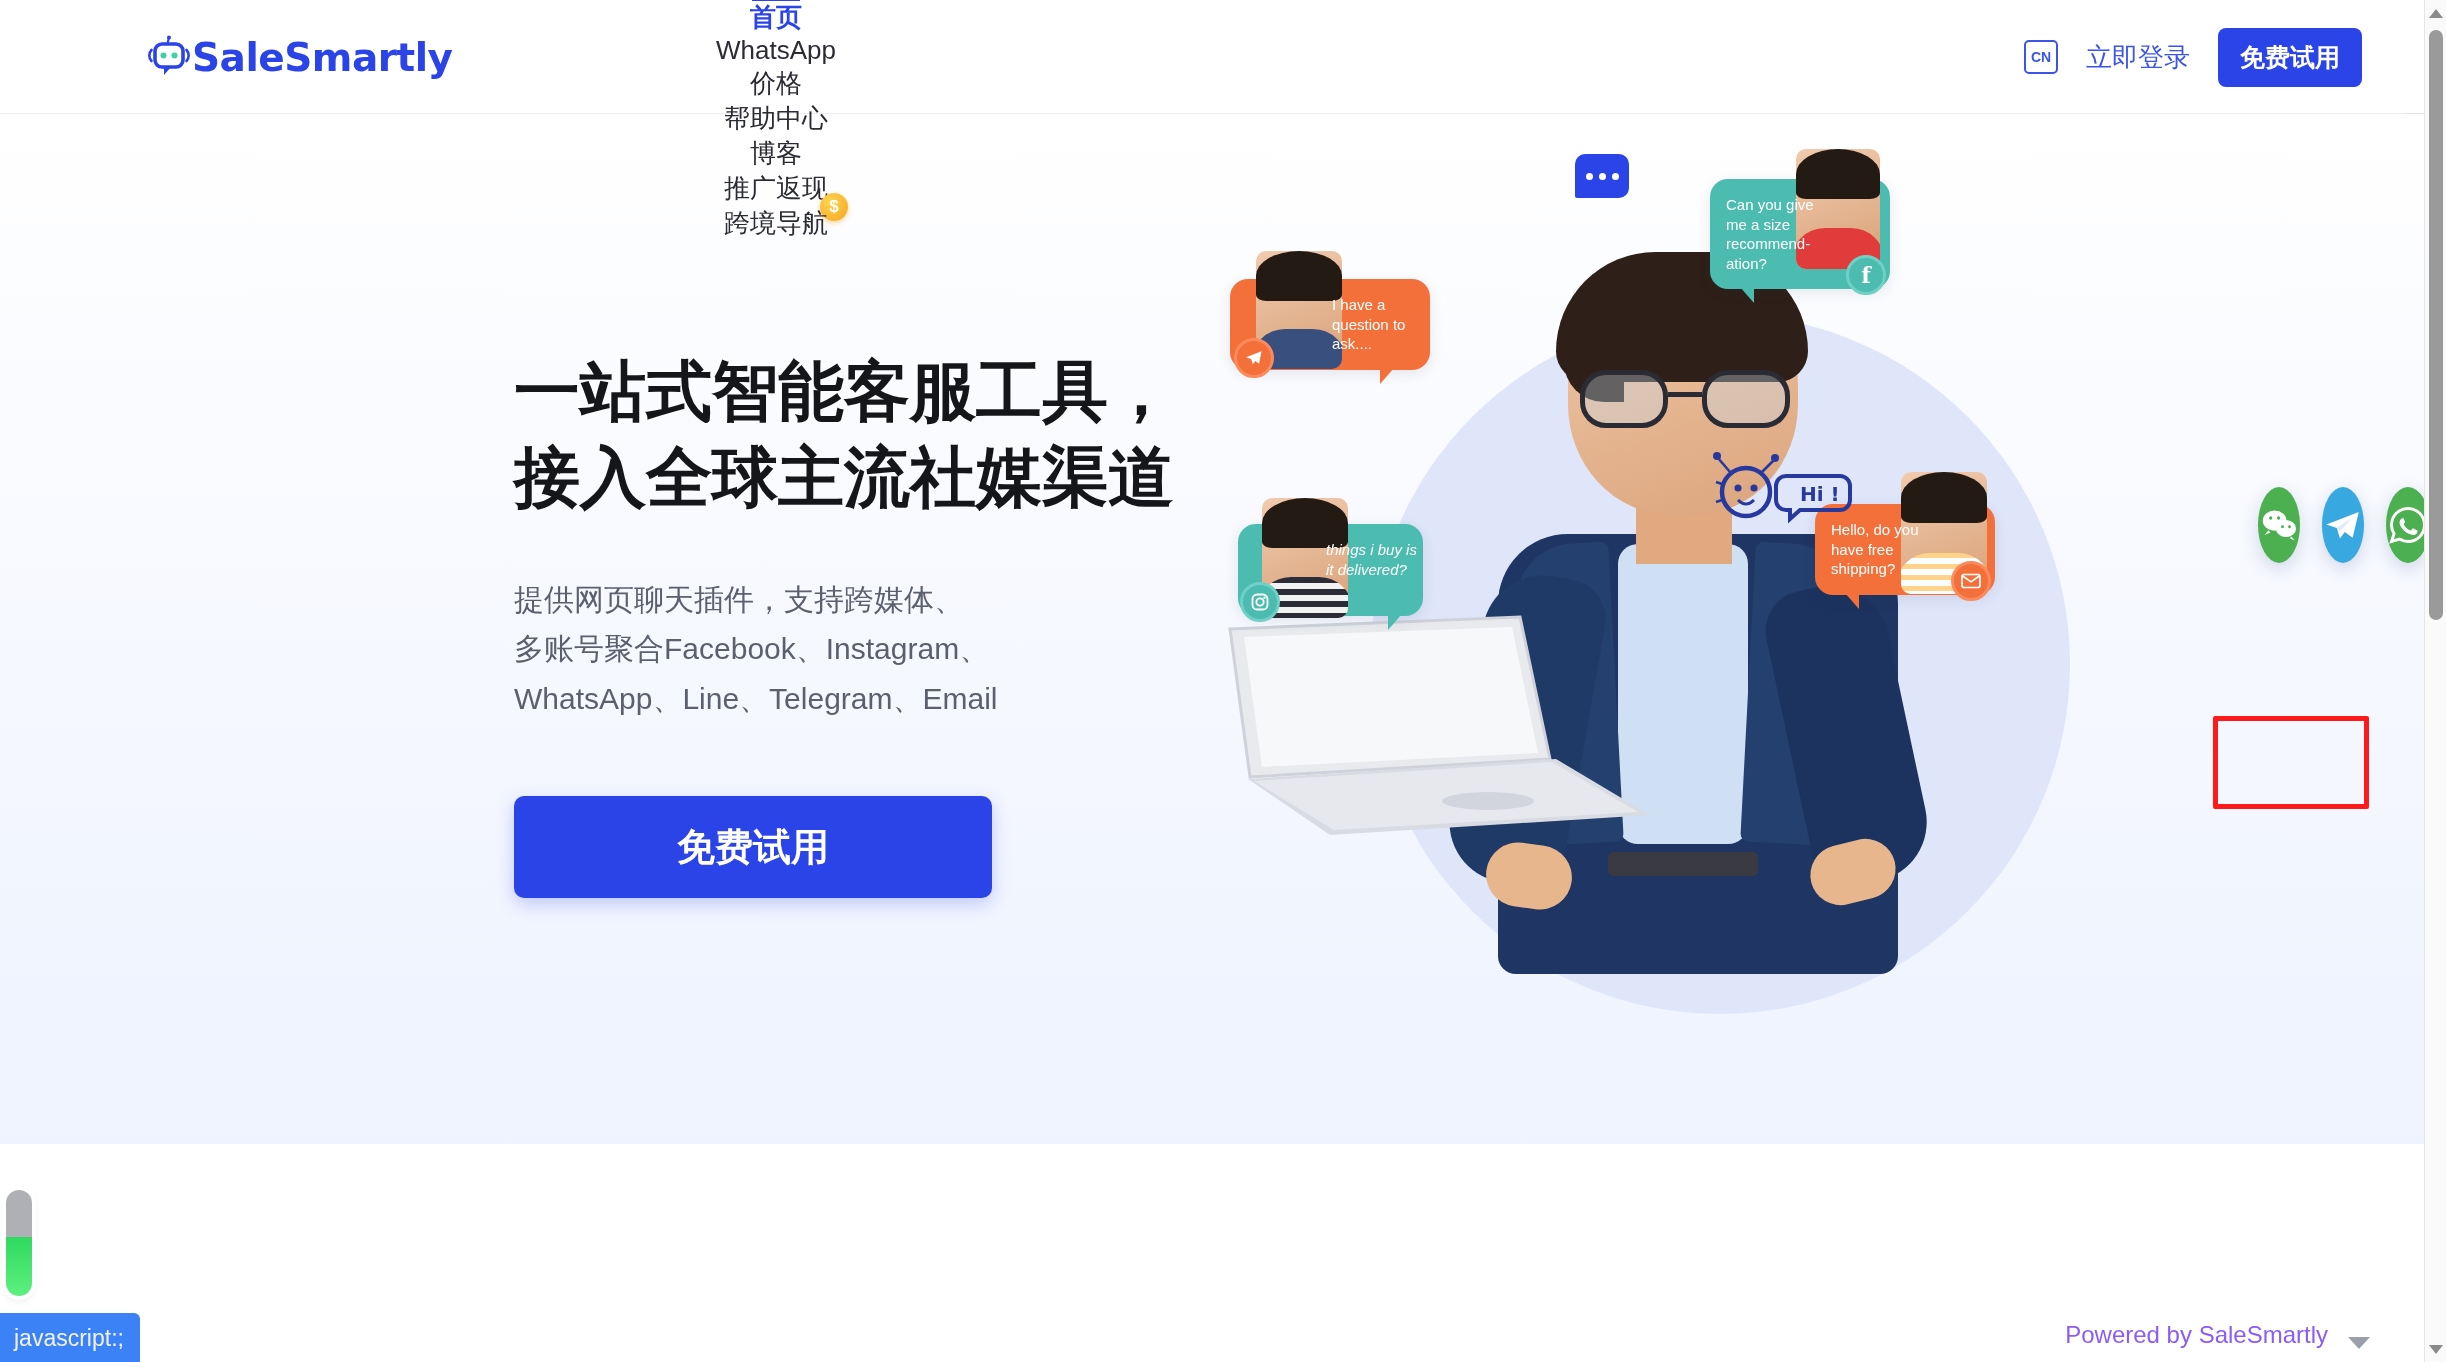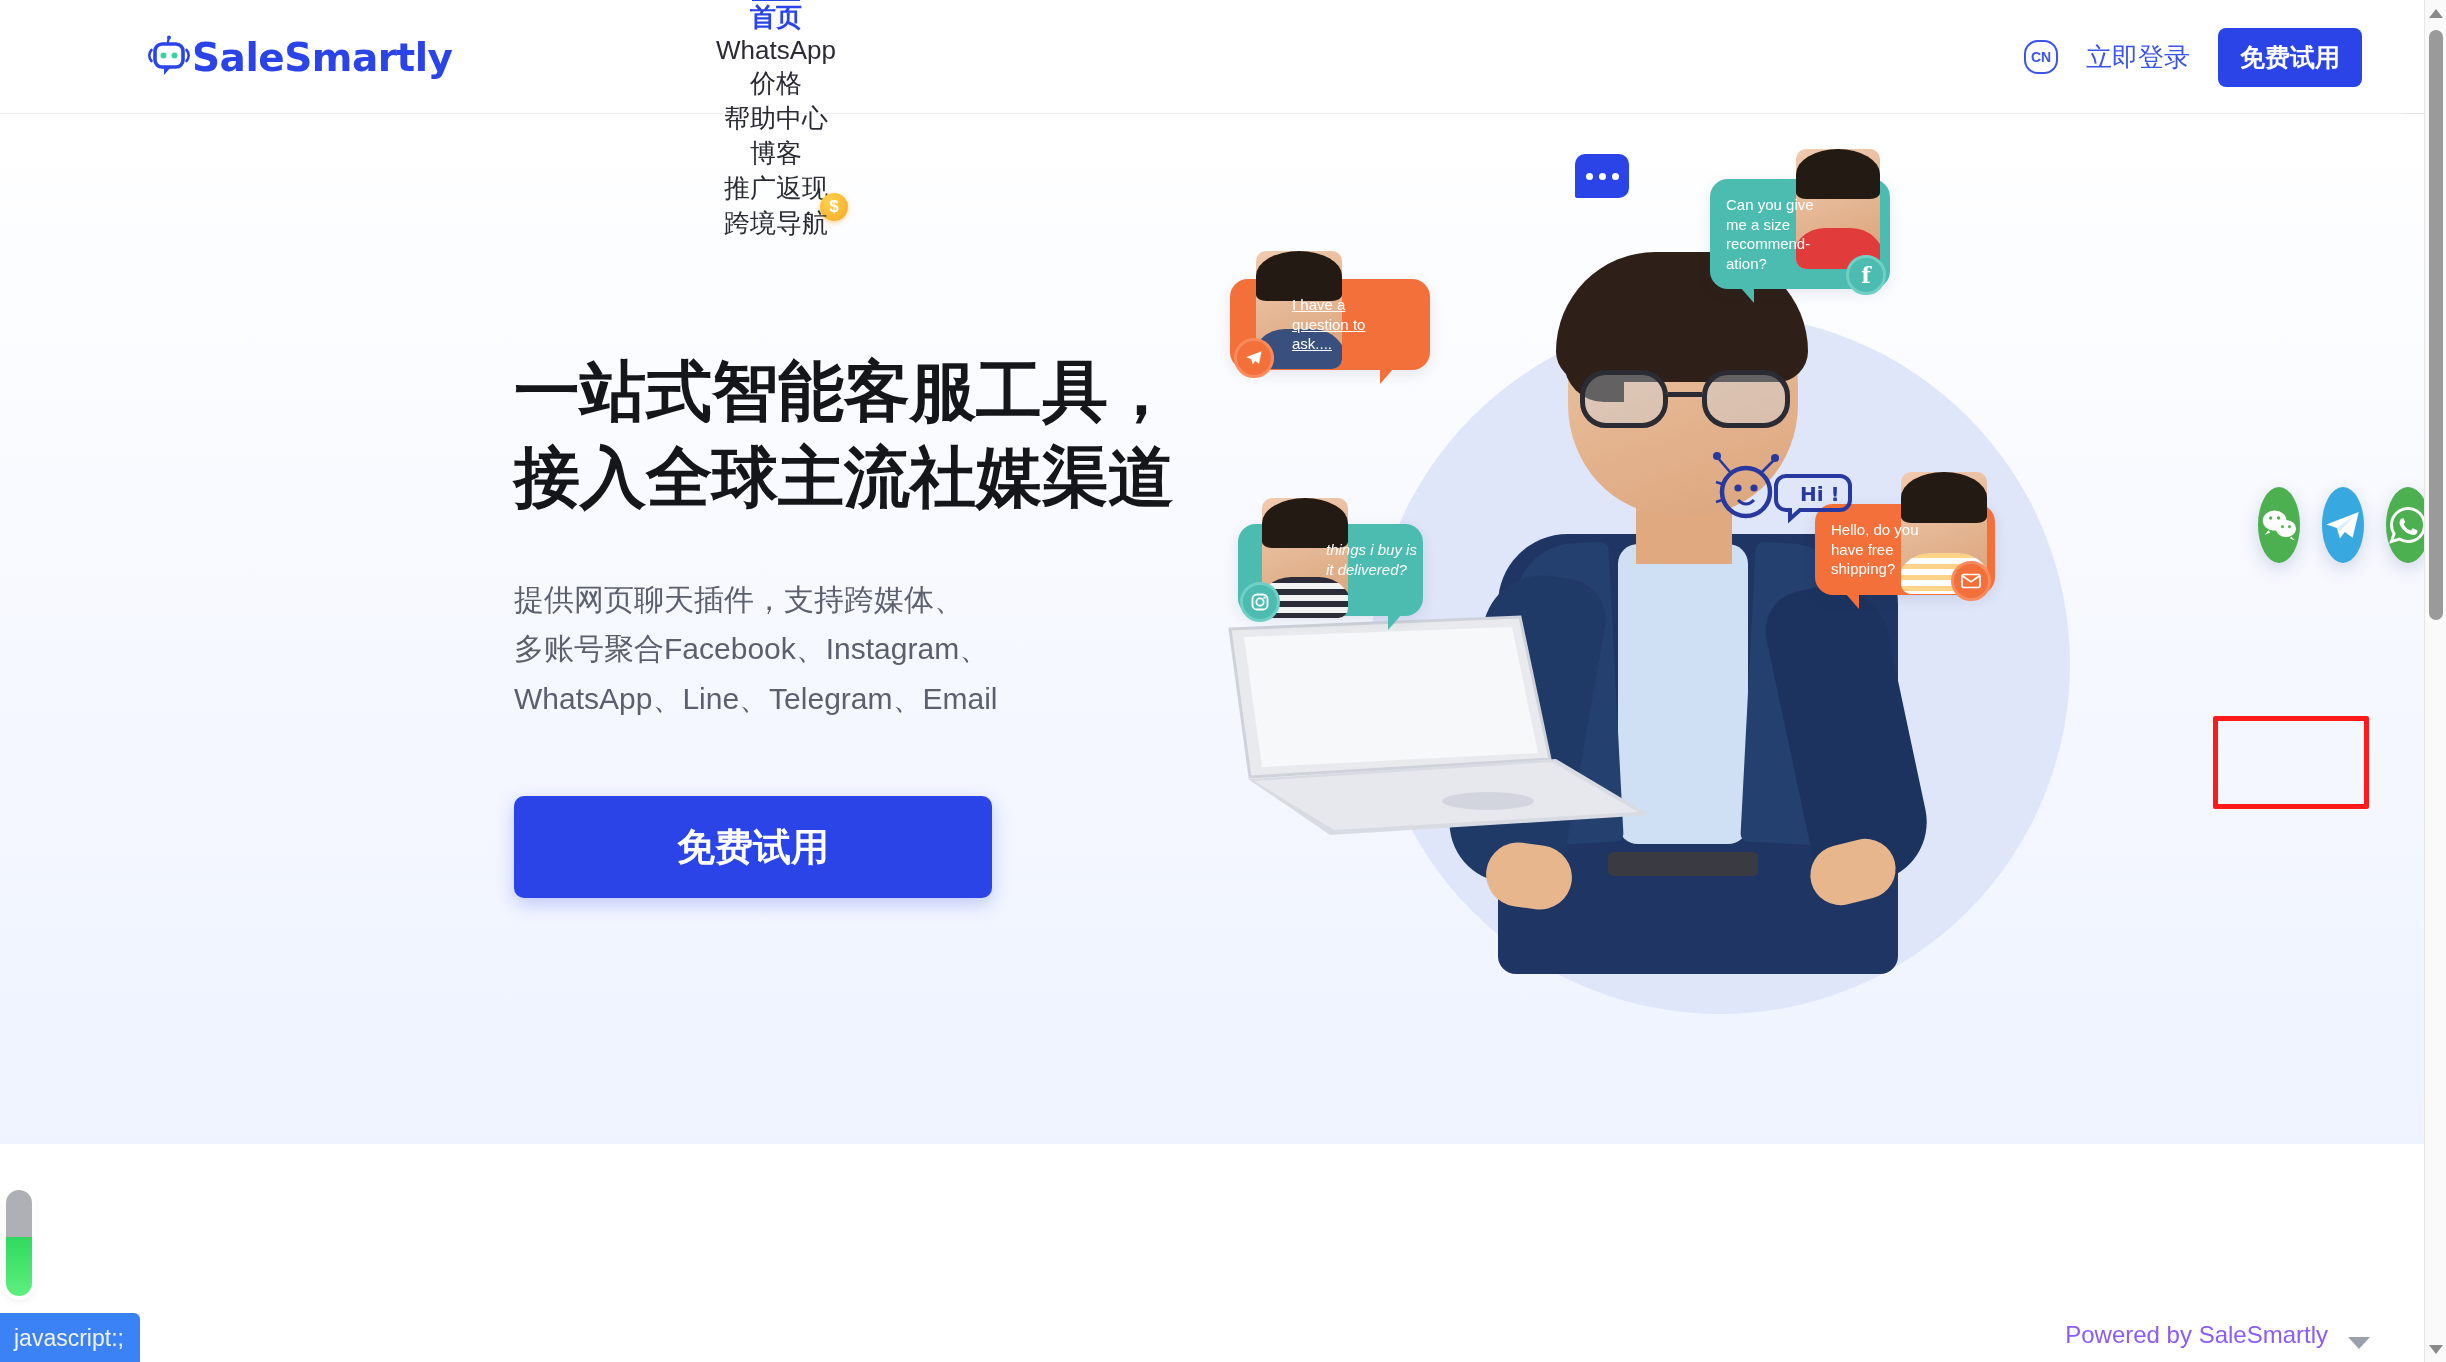--- a/index.html
+++ b/index.html
@@ -71,21 +71,21 @@
     display: flex; align-items: center; justify-content: center;
     box-shadow: 0 2px 5px rgba(245,166,35,.45);
   }
 
   #header-right {
     position: absolute; right: 62px; top: 0;
     height: 114px; display: flex; align-items: center; gap: 28px;
   }
   .lang-btn {
     width: 34px; height: 34px; border: 2px solid #3b54ea;
-    border-radius: 14px; display: flex; align-items: center; justify-content: center;
+    border-radius: 5px; display: flex; align-items: center; justify-content: center;
     color: #3b54ea; font-size: 14px; font-weight: 700; cursor: pointer;
     background: #fff;
   }
   .login-link {
     font-size: 26px; color: #3b54ea; cursor: pointer; white-space: nowrap;
   }
   .trial-btn {
     background: #2b44e8; color: #fff;
     font-size: 25px; font-weight: 700;
     padding: 13px 22px; border-radius: 8px;
@@ -465,21 +465,21 @@
             <div class="av-face">
               <div class="h"></div>
               <div class="b" style="background:#39507e;"></div>
             </div>
           </div>
           <div class="badge" style="left:4px;bottom:-8px;background:#f4703a;border:3px solid #fb8b5c;">
             <svg width="20" height="20" viewBox="0 0 24 24">
                 <path d="M21 4 L2.5 11.2 L8.6 13.3 L10.6 19.5 L13.4 15.6 L18.1 19 Z" fill="#fff"></path>
               </svg>
           </div>
-          <div class="txt" style="margin-left:46px;width:100px;text-decoration:underline;">I have a question to ask....</div>
+          <div class="txt" style="margin-left:86px;width:100px;">I have a question to ask....</div>
           <span class="tail"></span>
         </div>
 
         <div class="bubble" id="b2">
           <div class="av" style="right:10px;top:-30px;width:84px;height:120px;">
             <div class="av-face">
               <div class="h"></div>
               <div class="b" style="background:#e23b3b;"></div>
             </div>
           </div>

